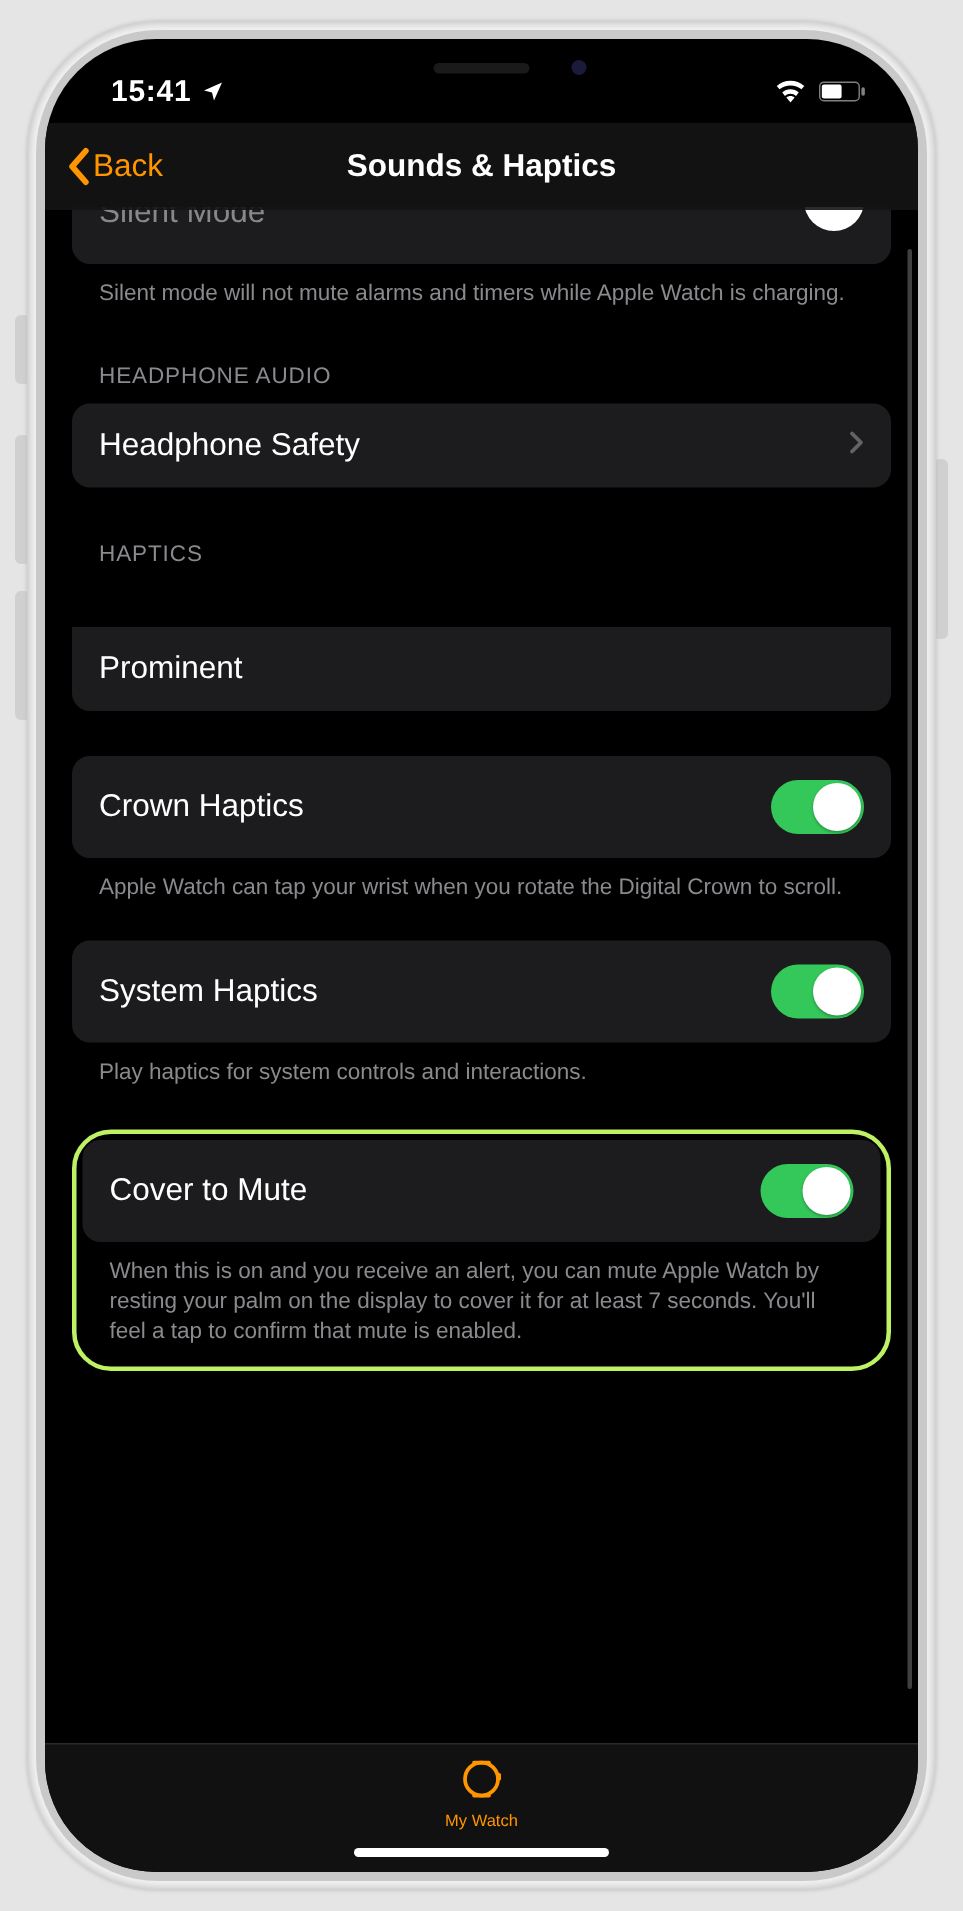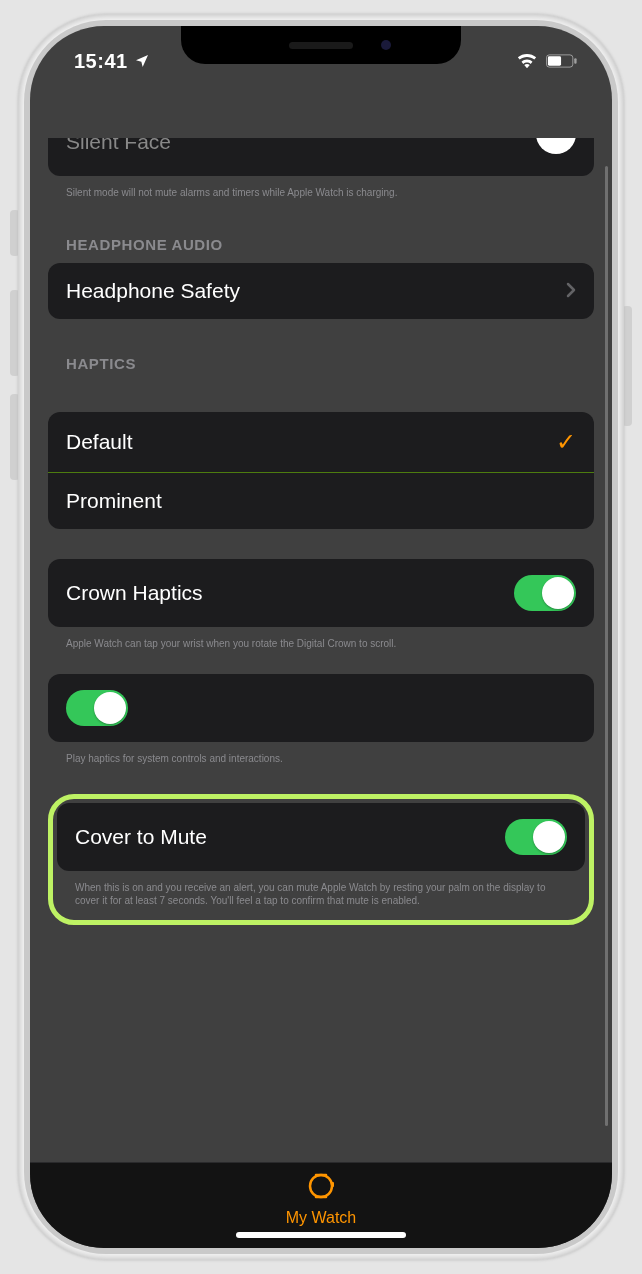--- a/index.html
+++ b/index.html
@@ -15,21 +15,21 @@
     }
     .device-inner {
       width: 100%; height: 100%;
       background: #c9c9c9;
       border-radius: 82px;
       padding: 6px;
     }
     .screen {
       position: relative;
       width: 100%; height: 100%;
-      background: #404040;
+      background: #000000;
       border-radius: 74px;
       overflow: hidden;
     }
     
     .side-btn { position: absolute; background: #d0d0d0; border-radius: 4px; }
     .sb-left1 { left: 10px; top: 210px; width: 10px; height: 46px; }
     .sb-left2 { left: 10px; top: 290px; width: 10px; height: 86px; }
     .sb-left3 { left: 10px; top: 394px; width: 10px; height: 86px; }
     .sb-right { right: 10px; top: 306px; width: 10px; height: 120px; }
     
@@ -76,22 +76,22 @@
     }
     .partial-row {
       background:#1c1c1e; border-radius: 0 0 12px 12px;
       padding: 0 18px 14px 18px;
       display:flex; align-items:center; justify-content:space-between;
       height: 44px;
       margin-top: -6px;
     }
     .partial-row .label { font-size:21px; color:#888; margin-top:-10px;}
     .toggle-half { width:40px; height:22px; background:#fff; border-radius: 0 0 20px 20px; margin-top:-8px;}
-    .footer-text { color:#8a8a8e; font-size:10px; line-height:1.35; padding: 10px 18px 0 18px; }
-    .section-header { color:#8a8a8e; font-size:15px; letter-spacing:0.6px; padding: 36px 18px 10px 18px; text-transform: uppercase; font-weight: bold; }
+    .footer-text { color:#8a8a8e; font-size:15px; line-height:1.35; padding: 10px 18px 0 18px; }
+    .section-header { color:#8a8a8e; font-size:15px; letter-spacing:0.6px; padding: 36px 18px 10px 18px; text-transform: uppercase; }
     .row {
       background:#1c1c1e;
       padding: 16px 18px;
       display:flex; align-items:center; justify-content:space-between;
       font-size:21px; color:#fff;
     }
     .row.first { border-top-left-radius:12px; border-top-right-radius:12px; }
     .row.last  { border-bottom-left-radius:12px; border-bottom-right-radius:12px; }
     .row.single { border-radius:12px; }
     .row + .row { border-top: 1px solid #4d7c0f; }
@@ -102,42 +102,42 @@
       background:#39393d;
     }
     .toggle.on { background:#34c759; }
     .toggle .knob {
       position:absolute; top:2px; width:32px; height:32px; background:#fff; border-radius:50%;
       box-shadow: 0 1px 2px rgba(0,0,0,0.3);
     }
     .toggle.on .knob { right:2px; }
     .spacer { height: 30px; }
     .highlight {
-      border: 5px solid #bef264;
+      border: 3px solid #bef264;
       border-radius: 26px;
       padding: 4px;
       margin-top: 28px;
     }
     .highlight .row { border-radius:12px; }
     .highlight .footer-text { padding-bottom: 8px; }
     
     .scroll-indicator {
       position:absolute; right: 4px; top: 140px; width:3px; height: 960px;
       background: rgba(255,255,255,0.25); border-radius:2px;
     }
     
     .tab-bar {
       position:absolute; bottom:0; left:0; right:0; height: 86px;
       background: rgba(18,18,18,0.96);
       border-top: 1px solid #2a2a2c;
       display:flex; justify-content:space-around; align-items:flex-start;
       padding-top: 8px;
       z-index: 30;
     }
-    .tab { display:flex; flex-direction:column; align-items:center; gap:4px; color:#8a8a8e; font-size:16px; width:33%; }
+    .tab { display:flex; flex-direction:column; align-items:center; gap:4px; color:#8a8a8e; font-size:11px; width:33%; }
     .tab.active { color:#ff9500; }
     .tab svg { width:30px; height:30px; }
     .home-indicator {
       position:absolute; bottom:10px; left:50%; transform:translateX(-50%);
       width: 170px; height:6px; background:#fff; border-radius:4px; z-index:60;
     }
   </style>
 </head>
 <body>
 
@@ -173,64 +173,70 @@
           <span class="battery-icon">
             <svg width="32" height="14" viewBox="0 0 34 14">
                 <rect x="0.5" y="0.5" width="28" height="13" rx="3" fill="none" stroke="#fff" stroke-opacity="0.5"></rect>
                 <rect x="2" y="2" width="14" height="10" rx="1.5" fill="#fff"></rect>
                 <rect x="30" y="4" width="2.5" height="6" rx="1.2" fill="#fff" fill-opacity="0.5"></rect>
               </svg>
           </span>
         </div>
       </div>
 
+      <div class="nav-bar">
+        <div class="nav-back">
+          <svg viewBox="0 0 12 20" fill="none">
+              <path d="M10 2L3 10l7 8" stroke="#ff9500" stroke-width="3" stroke-linecap="round" stroke-linejoin="round"></path>
+            </svg>
+          <span>Back</span>
+        </div>
+        <div class="nav-title">Sounds &amp; Haptics</div>
+      </div>
 
       <div class="content">
 
         <div class="partial-row">
-          <span class="label">Silent Face</span>
+          <span class="label">Silent Mode</span>
           <div class="toggle-half"></div>
         </div>
         <div class="footer-text">Silent mode will not mute alarms and timers while Apple Watch is charging.</div>
 
         <div class="section-header">HEADPHONE AUDIO</div>
         <div class="row single">
           <span>Headphone Safety</span>
           <span class="chevron">
             <svg width="10" height="16" viewBox="0 0 10 16">
                 <path d="M2 2l6 6-6 6" stroke="#636366" stroke-width="2.5" fill="none" stroke-linecap="round" stroke-linejoin="round"></path>
               </svg>
           </span>
         </div>
 
         <div class="section-header">HAPTICS</div>
 
         <div class="spacer"></div>
 
-        <div class="row first">
-          <span>Default</span>
-          <span class="check">✓</span>
-        </div>
         <div class="row last">
           <span>Prominent</span>
         </div>
 
         <div class="spacer"></div>
 
         <div class="row single">
           <span>Crown Haptics</span>
           <div class="toggle on">
               <div class="knob"></div>
             </div>
         </div>
         <div class="footer-text">Apple Watch can tap your wrist when you rotate the Digital Crown to scroll.</div>
 
         <div style="height:24px"></div>
 
         <div class="row single">
+          <span>System Haptics</span>
           <div class="toggle on">
               <div class="knob"></div>
             </div>
         </div>
         <div class="footer-text">Play haptics for system controls and interactions.</div>
 
         <div class="highlight">
           <div class="row single">
             <span>Cover to Mute</span>
             <div class="toggle on">

